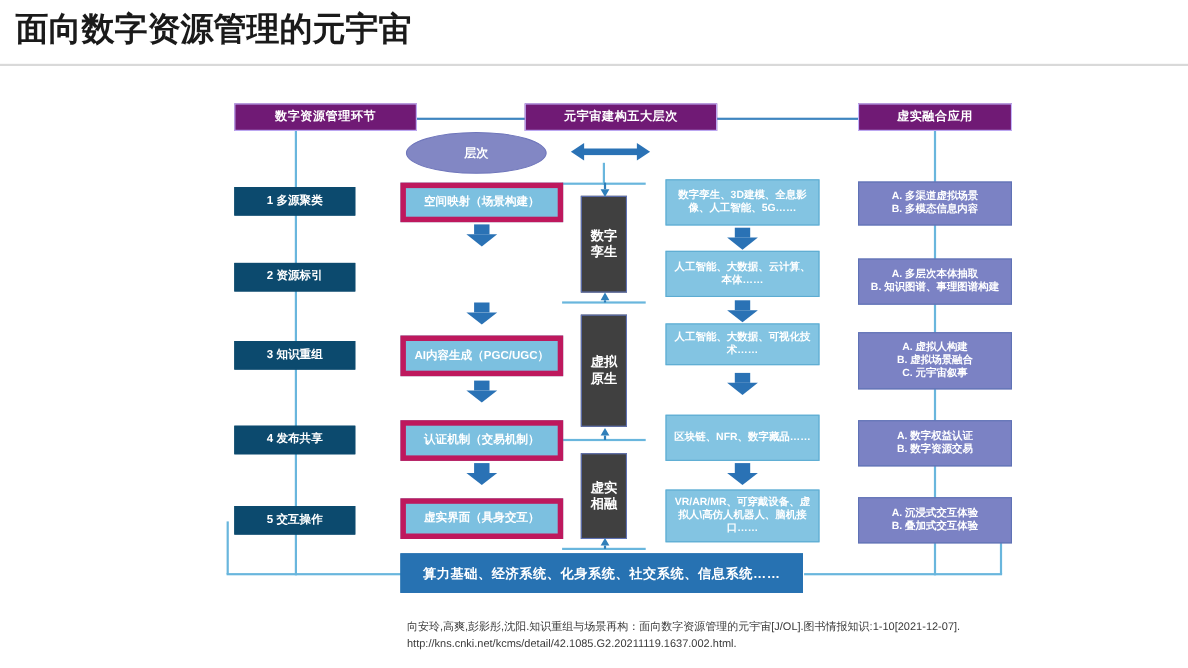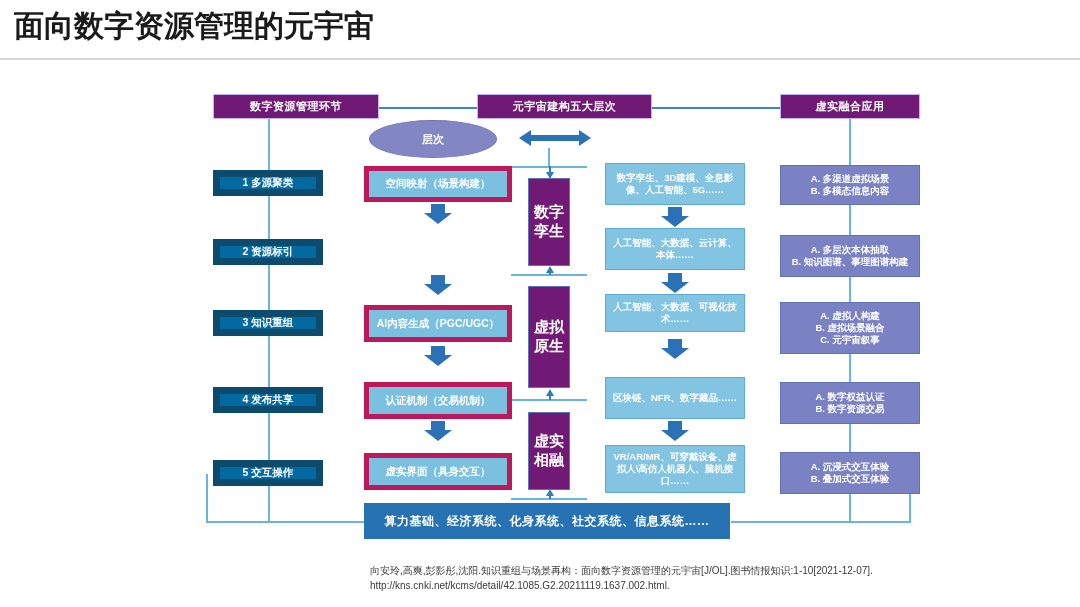--- a/index.html
+++ b/index.html
@@ -22,27 +22,27 @@
 
   
   .box{
     position:absolute;box-sizing:border-box;display:flex;align-items:center;justify-content:center;
     text-align:center;color:#ffffff;font-weight:bold;line-height:1.25;
   }
   .hdr{
     background:#701a75;border:1px solid #c4b5fd;font-size:11px;letter-spacing:.5px;
   }
   .stage{
-    background:#0369a1;border:7px solid #0c4a6e;font-size:10.5px;
+    background:#0c4a6e;border:2px solid #0c4a6e;font-size:10.5px;
   }
   .layer{
     background:#7cc0e0;border:5px solid #be185d;font-size:10.5px;color:#ffffff;
   }
   .vert{
-    background:#701a75;border:1px solid #5f72b5;font-size:15px;color:#ffffff;
+    background:#404040;border:1px solid #5f72b5;font-size:12px;color:#ffffff;
     writing-mode:horizontal-tb;
   }
   .tech{
     background:#83c4e2;border:1px solid #5cacd2;font-size:9.5px;color:#ffffff;padding:18px 4px;
   }
   .apply{
     background:#7b82c4;border:1px solid #5f72b5;font-size:9.5px;color:#ffffff;padding:2px 3px;
     text-align:center;
   }
   .bottombar{

